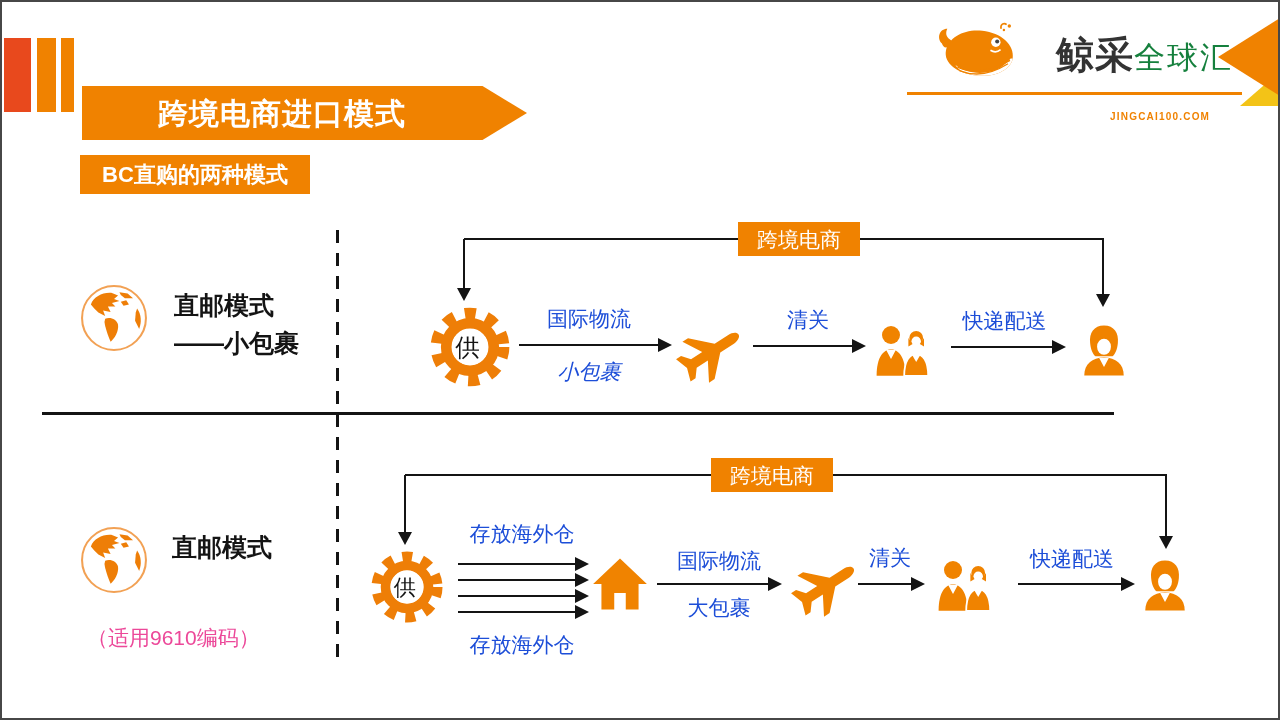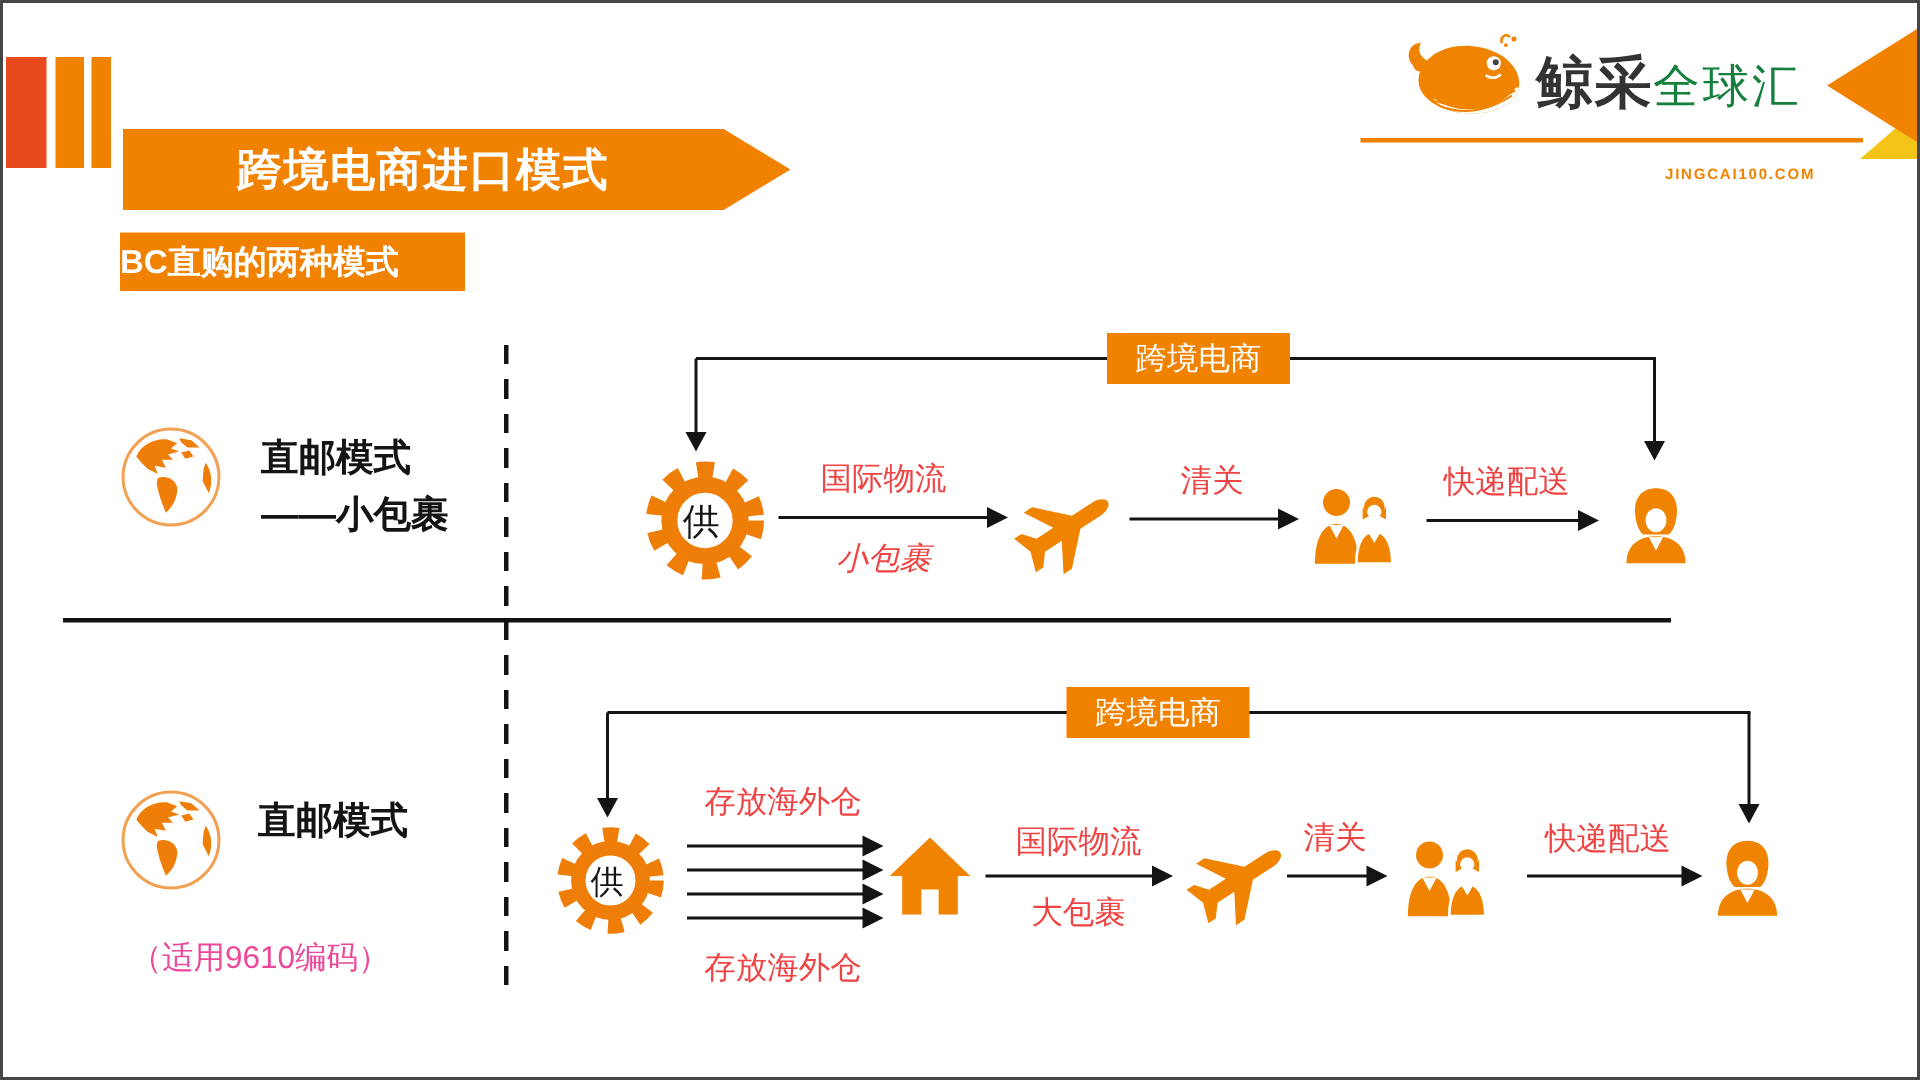--- a/index.html
+++ b/index.html
@@ -8,47 +8,47 @@
 
   
   .accent-bar{position:absolute;top:36px;height:74px;}
   .bar1{left:2px;width:27px;background:#E8491D;}
   .bar2{left:35px;width:19px;background:#F08200;}
   .bar3{left:59px;width:13px;background:#F08200;}
   .title-banner{position:absolute;left:80px;top:46px;width:445px;height:54px;background:#F08200;
     clip-path:polygon(0 0,90% 0,100% 50%,90% 100%,0 100%);
     color:#fff;font-size:30px;font-weight:bold;line-height:55px;text-align:center;padding-right:45px;box-sizing:border-box;letter-spacing:1px;margin-top:38px;}
   .section-label{position:absolute;left:78px;top:153px;width:230px;height:39px;background:#F08200;
-    color:#fff;font-size:22px;font-weight:bold;line-height:40px;text-align:left;}
+    color:#fff;font-size:22px;font-weight:bold;line-height:40px;text-align:center;}
 
   
   .whale{position:absolute;left:933px;top:20px;}
   .brand-row{position:absolute;left:1022px;top:28px;display:flex;align-items:baseline;white-space:nowrap;}
-  .brand-bold{font-size:38px;font-weight:bold;color:#333;letter-spacing:1px;}
+  .brand-bold{font-size:38px;font-weight:bold;color:#333;letter-spacing:1px;margin-left:32px;}
   .brand-light{font-size:31px;font-weight:400;color:#15803d;letter-spacing:2px;}
   .brand-domain{position:absolute;left:1108px;top:66px;font-size:10px;font-weight:bold;color:#F08200;letter-spacing:1.2px;margin-top:43px;}
   .logo-divider{position:absolute;left:905px;top:90px;width:335px;height:3px;background:#F08200;}
   .tagline{position:absolute;left:908px;top:106px;font-size:17px;color:#ACACAC;letter-spacing:12px;white-space:nowrap;}
   .tri-orange{position:absolute;left:1216px;top:16px;width:62px;height:78px;background:#F08200;
     clip-path:polygon(100% 0,100% 100%,0 50%);z-index:3;}
   .tri-yellow{position:absolute;left:1238px;top:68px;width:40px;height:36px;background:#F3C317;
     clip-path:polygon(0 100%,100% 4%,100% 100%);z-index:2;}
 
   
   .dashedv{position:absolute;left:334px;top:228px;width:3px;height:432px;
     background:repeating-linear-gradient(to bottom,#141414 0 13px,transparent 13px 23px);}
   .divider{position:absolute;left:40px;top:410px;width:1072px;height:3px;background:#141414;}
   .hline{position:absolute;height:2px;background:#141414;}
   .vline{position:absolute;width:2px;background:#141414;}
   .harrow{position:absolute;height:2px;background:#141414;}
   .harrow::after{content:"";position:absolute;right:-13px;top:-6px;width:0;height:0;
     border-left:14px solid #141414;border-top:7px solid transparent;border-bottom:7px solid transparent;}
   .varrow::after{content:"";position:absolute;bottom:-12px;left:-6px;width:0;height:0;
     border-top:13px solid #141414;border-left:7px solid transparent;border-right:7px solid transparent;}
-  .flow-label{position:absolute;font-size:21px;color:#ef4444;text-align:center;white-space:nowrap;}
+  .flow-label{position:absolute;font-size:21px;color:#1d4ed8;text-align:center;white-space:nowrap;}
   .loop-tag{position:absolute;width:122px;height:34px;background:#F08200;color:#fff;
     font-size:21px;line-height:35px;text-align:center;z-index:4;}
   .mode-title{position:absolute;font-size:25px;font-weight:bold;color:#141414;line-height:38px;white-space:nowrap;}
   .note{position:absolute;font-size:21px;color:#ec4899;white-space:nowrap;}
 </style>
 </head>
 <body>
 
 <div class="slide">
 

